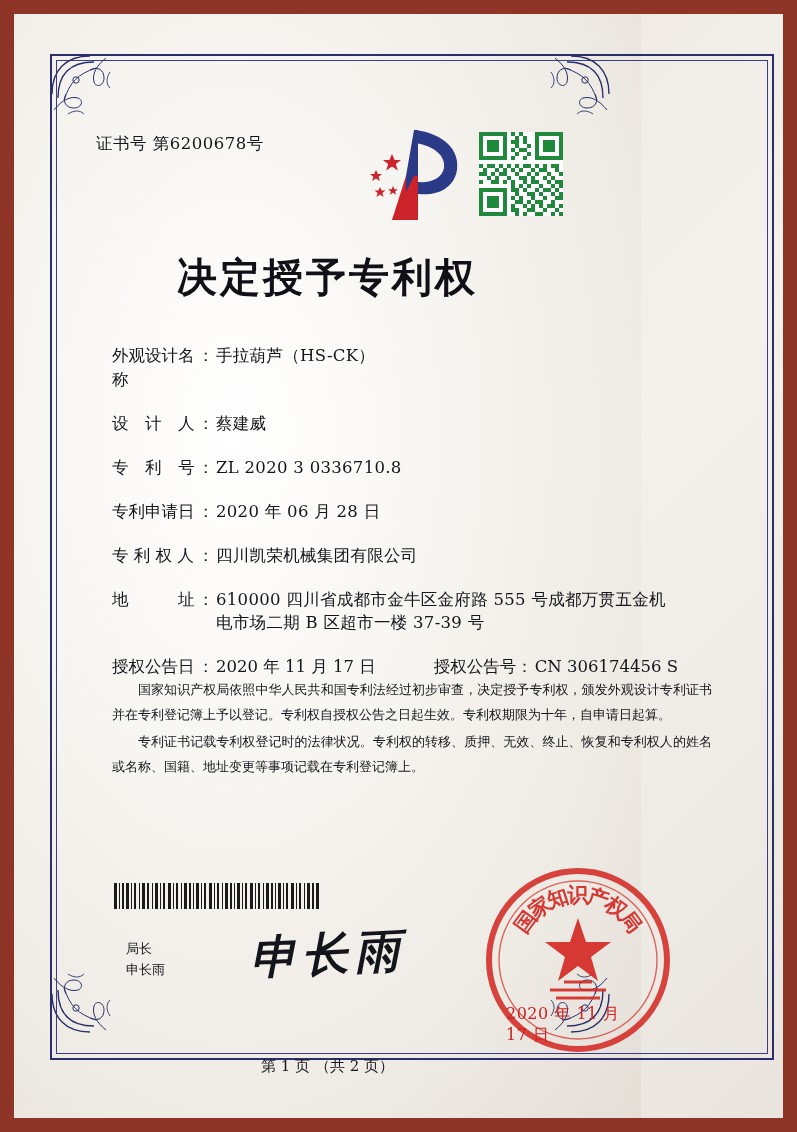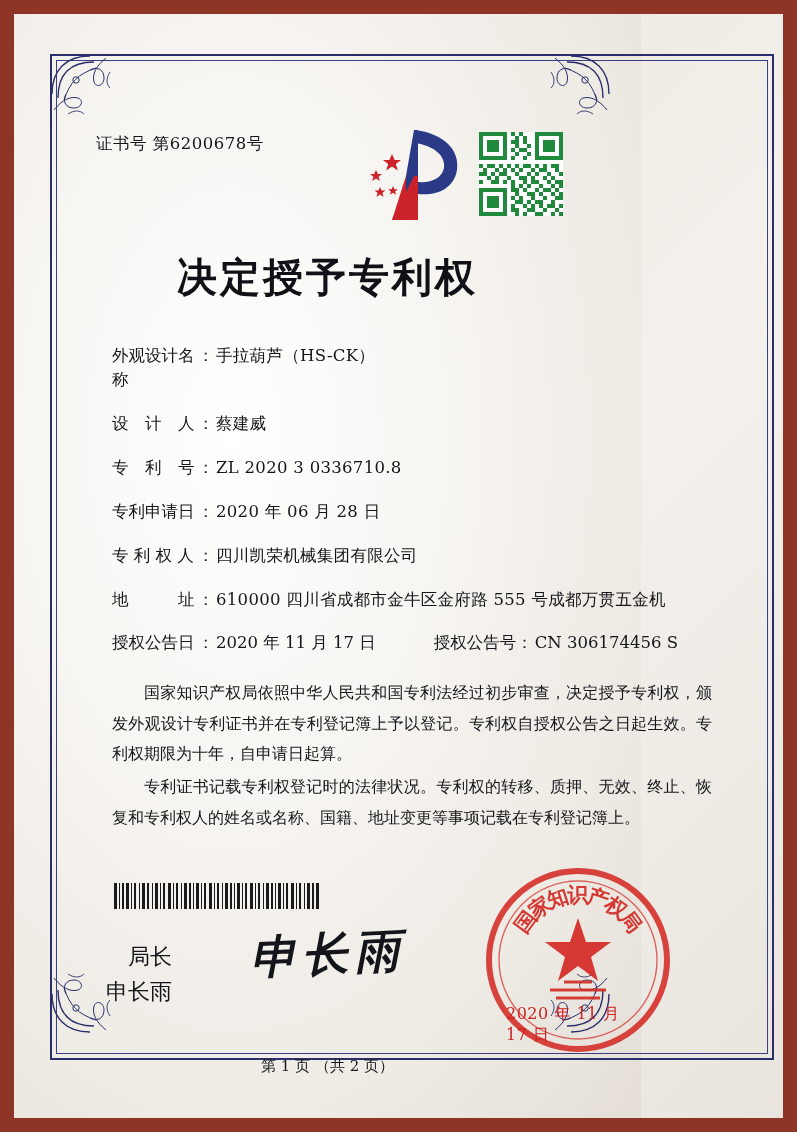--- a/index.html
+++ b/index.html
@@ -127,44 +127,43 @@
     display: flex;
     justify-content: space-between;
     text-align: center;
   }
   .gap { width: 58px; flex: 0 0 58px; }
 
   .paragraphs {
     position: absolute;
     left: 98px; top: 664px;
     width: 600px;
-    font-size: 16px;
+    font-size: 13px;
     line-height: 1.92;
     color: #15161b;
     text-align: justify;
     font-family: "DejaVu Serif", serif;
   }
   .paragraphs p {
     margin: 0 0 2px 0;
     text-indent: 2em;
   }
 
   .barcode {
     position: absolute;
     left: 100px; top: 869px;
     width: 205px; height: 26px;
   }
   .sig-block {
     position: absolute;
-    left: 92px; top: 925px;
-    font-size: 22px;
+    left: 112px; top: 925px;
+    font-size: 13px;
     line-height: 1.6;
     color: #15161b;
     font-family: "DejaVu Serif", serif;
-    text-align: right;
   }
   .handwriting {
     position: absolute;
     left: 236px; top: 910px;
     font-size: 46px;
     color: #14151a;
     font-family: "DejaVu Serif", serif;
     font-style: italic;
     font-weight: bold;
     letter-spacing: 6px;
@@ -443,20 +442,21 @@
         <span class="field-value">四川凯荣机械集团有限公司</span>
       </div>
 
       <div class="field-row">
         <span class="field-label">
           <span>地　　　址</span>
             <span class="field-colon">：</span>
         </span>
         <span class="field-value">
           <span>610000  四川省成都市金牛区金府路 555 号成都万贯五金机</span>
+          <span class="line2">电市场二期 B 区超市一楼 37-39 号</span>
         </span>
       </div>
 
       <div class="field-row">
         <div class="row-inline">
           <div class="inline-seg">
             <span class="field-label2">
               <span>授权公告日</span>
                 <span class="field-colon">：</span>
             </span>

